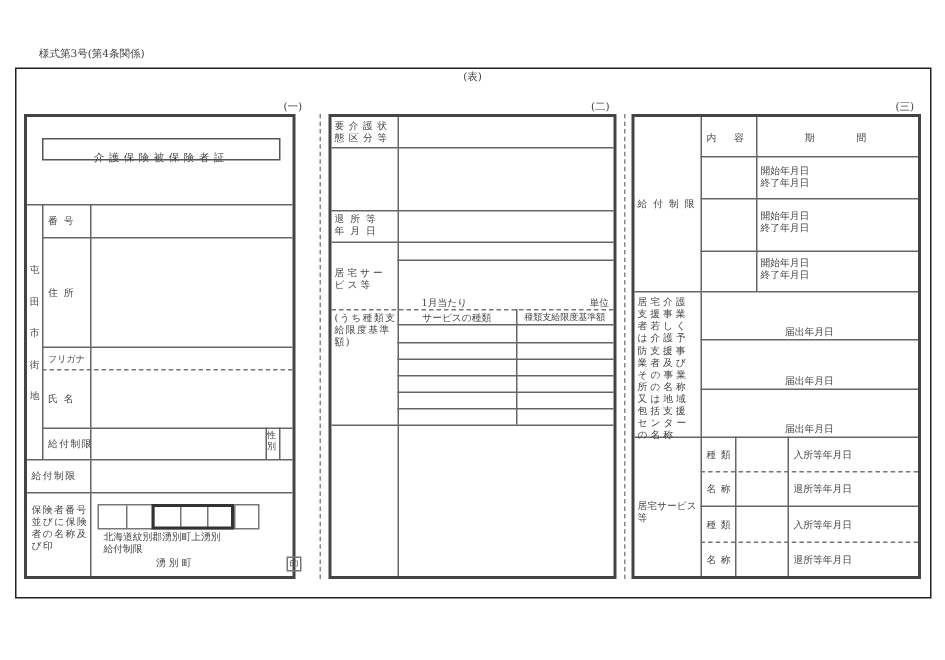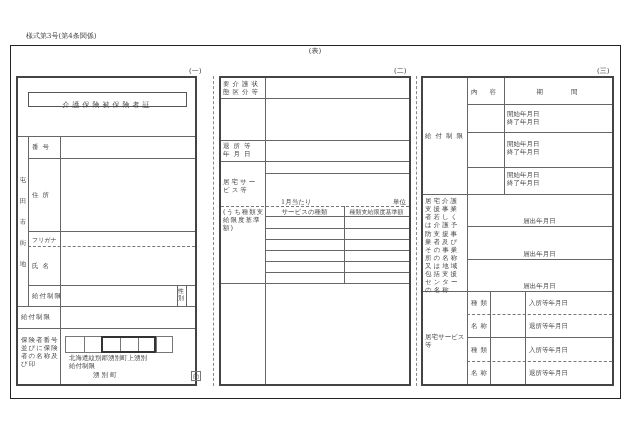--- a/index.html
+++ b/index.html
@@ -64,21 +64,21 @@
   <div class="abs" style="left:47px; top:258px; width:108px; height:17px; border:1px solid #777;">
     <div class="digit" style="left:18px;"></div>
     <div class="digit" style="left:36px;"></div>
     <div class="digit" style="left:54px;"></div>
     <div class="digit" style="left:72px;"></div>
     <div class="digit" style="left:90px;"></div>
     <div class="abs" style="left:35px; top:-1px; width:55px; height:17px; border:2px solid #333;"></div>
   </div>
   <div class="lbl" style="left:51px; top:276px;">北海道紋別郡湧別町上湧別</div>
   <div class="lbl" style="left:51px; top:284px;">給付制限</div>
-  <div class="lbl" style="left:75px; top:293px;">湧 別 町</div>
+  <div class="lbl" style="left:86px; top:293px;">湧 別 町</div>
   <div class="seal" style="left:173px; top:293px;">印</div>
 </div>
 
 <div class="abs panel-no" style="left:394px; top:67px;">(二)</div>
 <div class="abs panel" style="left:219px; top:76px; width:192px; height:310px;">
 
   <div class="vl" style="left:44px; top:0; height:306px;"></div>
 
   <div class="hl" style="left:0; top:20px; width:188px;"></div>
   <div class="hl" style="left:0; top:62px; width:188px;"></div>

